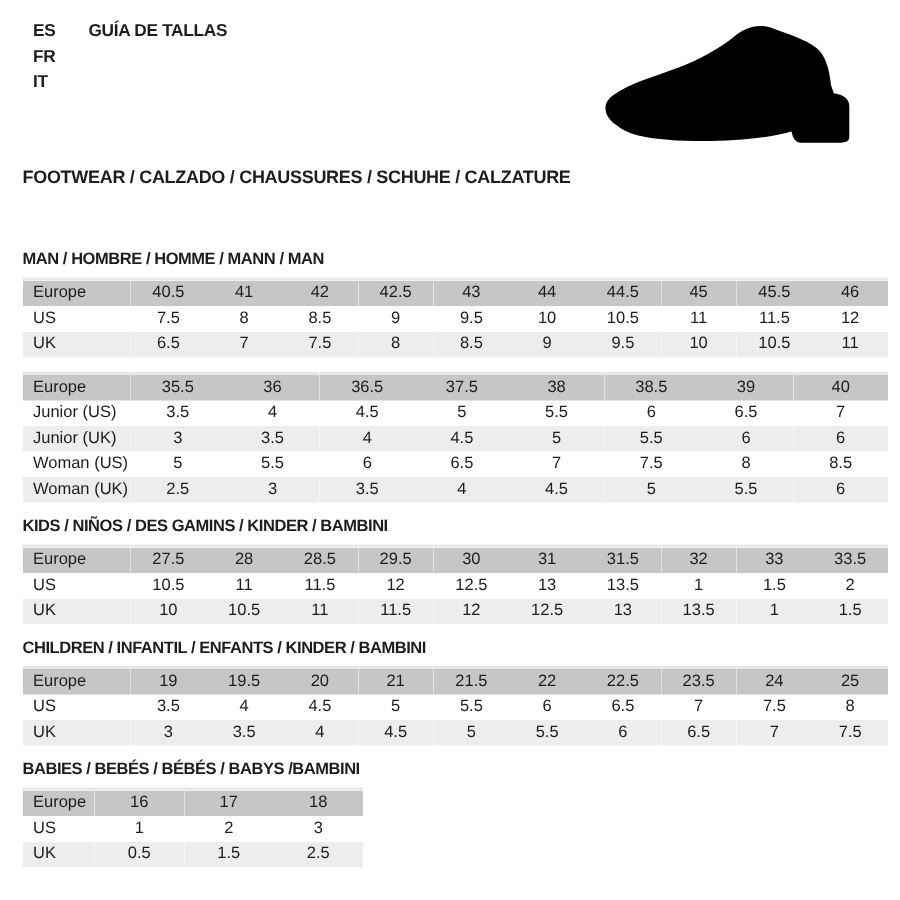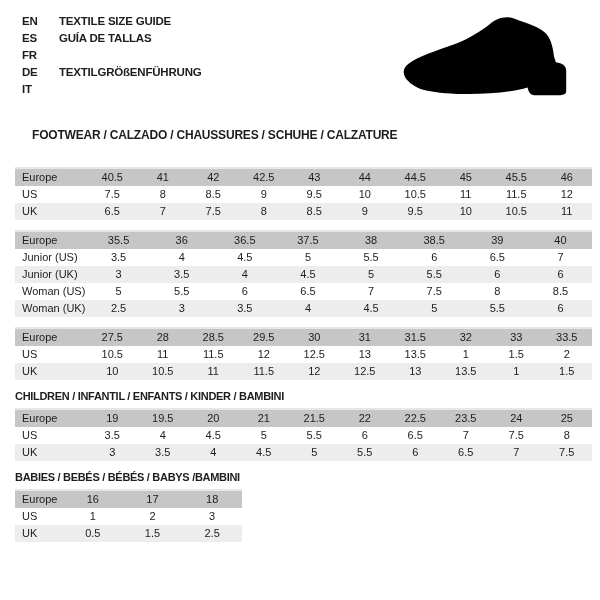--- a/index.html
+++ b/index.html
@@ -5,21 +5,21 @@
   html,body{margin:0;padding:0;}
   body{
     width:600px;height:600px;position:relative;overflow:hidden;
     background:#ffffff;color:#1d1d1b;
     font-family:"Liberation Sans","DejaVu Sans",sans-serif;
   }
   
   .langs{position:absolute;top:13px;left:22px;}
   .lang{display:flex;font-size:11.5px;font-weight:bold;line-height:17px;letter-spacing:-0.2px;}
   .lang .code{display:inline-block;width:37px;}
-  .category{position:absolute;top:111px;left:15px;margin:17px;
+  .category{position:absolute;top:111px;left:15px;margin:0;
     font-size:12px;font-weight:bold;letter-spacing:-0.2px;white-space:nowrap;}
   .shoe{position:absolute;top:13px;left:397px;width:188px;height:90px;}
   .shoe svg{width:100%;height:100%;display:block;}
   
   .tables{position:absolute;top:167px;left:15px;width:577px;}
   section{margin:0 0 10px 0;}
   section h2{
     margin:0 0 6px 0;font-size:11px;line-height:12px;font-weight:bold;
     letter-spacing:-0.3px;white-space:nowrap;
   }
@@ -37,33 +37,25 @@
   .table-babies{width:227px;}
   .table-babies col.labelcol{width:48px;}
 </style>
 </head>
 <body>
 
 <div>
 
   <div class="langs" id="langs">
       <div class="lang">
-        <span class="code">EN</span>
-        <span>TEXTILE SIZE GUIDE</span>
-      </div>
-      <div class="lang">
         <span class="code">ES</span>
         <span>GUÍA DE TALLAS</span>
       </div>
       <div class="lang">
         <span class="code">FR</span>
-      </div>
-      <div class="lang">
-        <span class="code">DE</span>
-        <span>TEXTILGRÖßENFÜHRUNG</span>
       </div>
       <div class="lang">
         <span class="code">IT</span>
       </div>
     </div>
 
   <div class="shoe">
     <svg viewBox="0 0 200 95" xmlns="http://www.w3.org/2000/svg" aria-hidden="true">
       <path fill="#000000" d="M14,74
         C6,68 4,59 13,53
@@ -81,20 +73,21 @@
         C112,87 58,88 31,82
         C22,80 18,77 14,74 Z"></path>
     </svg>
   </div>
 
   <h1 class="category">FOOTWEAR / CALZADO / CHAUSSURES / SCHUHE / CALZATURE</h1>
 
   <div class="tables">
 
     <section>
+      <h2>MAN / HOMBRE / HOMME / MANN / MAN</h2>
       <table class="table-man">
         <colgroup>
             <col class="labelcol">
           </colgroup>
         <tbody>
             <tr>
               <td class="label">Europe</td>
               <td>40.5</td>
               <td>41</td>
               <td>42</td>
@@ -195,20 +188,21 @@
               <td>4.5</td>
               <td>5</td>
               <td>5.5</td>
               <td>6</td>
             </tr>
           </tbody>
       </table>
     </section>
 
     <section>
+      <h2>KIDS / NIÑOS / DES GAMINS / KINDER / BAMBINI</h2>
       <table class="table-kids">
         <colgroup>
             <col class="labelcol">
           </colgroup>
         <tbody>
             <tr>
               <td class="label">Europe</td>
               <td>27.5</td>
               <td>28</td>
               <td>28.5</td>

